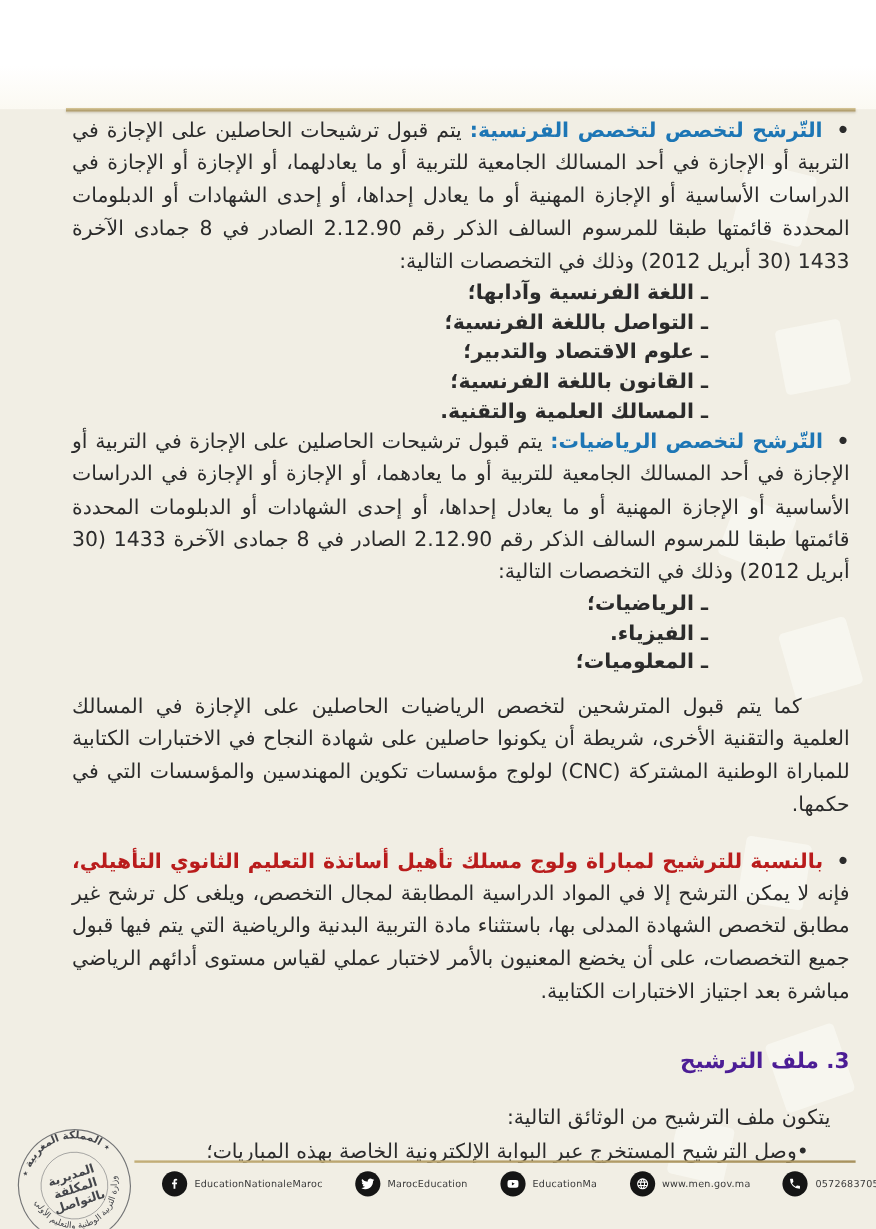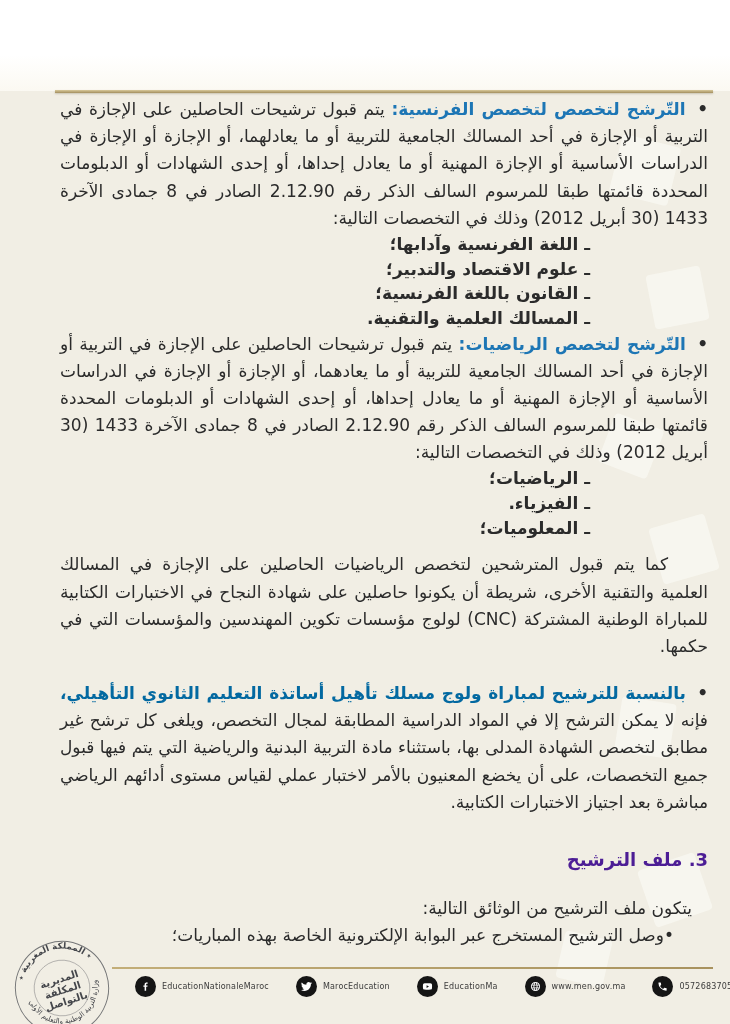--- a/index.html
+++ b/index.html
@@ -18,21 +18,21 @@
     background:linear-gradient(#d9c99a,#a38f5f);
     box-shadow:0 1px 2px rgba(90,70,30,.25);}
   .content{
     position:absolute;top:96px;right:22px;width:648px;z-index:2;
     direction:rtl;text-align:justify;
     font-size:17px;line-height:1.6;
   }
   .para{margin:0;}
   .bullet{font-weight:bold;padding-left:5px;}
   .h-blue{color:#1d76b5;font-weight:bold;}
-  .h-navy{color:#0369a1;font-weight:bold;}
+  .h-navy{color:#b91c1c;font-weight:bold;}
   .indent{text-indent:40px;margin-top:11px;}
   .small-indent{text-indent:16px;margin-top:12px;}
   .item-indent{text-indent:34px;}
   .gap-top{margin-top:20px;}
   .dash-list{padding-right:118px;line-height:1.45;font-weight:bold;}
   .dash-item{white-space:nowrap;}
   .sec-title{color:#4c1d95;font-weight:bold;font-size:18px;margin:30px 0 20px;}
   
   .stamp{position:absolute;left:14px;top:940px;width:96px;height:96px;z-index:3;
     transform:rotate(-18deg);}
@@ -65,20 +65,21 @@
 <main class="content">
 
   <p class="para">
     <span class="bullet">•</span>
     <span class="h-blue">التّرشح لتخصص لتخصص الفرنسية:</span>
     <span>يتم قبول ترشيحات الحاصلين على الإجازة في التربية أو الإجازة في أحد المسالك الجامعية للتربية أو ما يعادلهما، أو الإجازة أو الإجازة في الدراسات الأساسية أو الإجازة المهنية أو ما يعادل إحداها، أو إحدى الشهادات أو الدبلومات المحددة قائمتها طبقا للمرسوم السالف الذكر رقم 2.12.90 الصادر في 8 جمادى الآخرة 1433 (30 أبريل 2012) وذلك في التخصصات التالية:</span>
   </p>
 
   <div class="dash-list">
     <div class="dash-item">ـ اللغة الفرنسية وآدابها؛</div>
+    <div class="dash-item">ـ التواصل باللغة الفرنسية؛</div>
     <div class="dash-item">ـ علوم الاقتصاد والتدبير؛</div>
     <div class="dash-item">ـ القانون باللغة الفرنسية؛</div>
     <div class="dash-item">ـ المسالك العلمية والتقنية.</div>
   </div>
 
   <p class="para">
     <span class="bullet">•</span>
     <span class="h-blue">التّرشح لتخصص الرياضيات:</span>
     <span>يتم قبول ترشيحات الحاصلين على الإجازة في التربية أو الإجازة في أحد المسالك الجامعية للتربية أو ما يعادهما، أو الإجازة أو الإجازة في الدراسات الأساسية أو الإجازة المهنية أو ما يعادل إحداها، أو إحدى الشهادات أو الدبلومات المحددة قائمتها طبقا للمرسوم السالف الذكر رقم 2.12.90 الصادر في 8 جمادى الآخرة 1433 (30 أبريل 2012) وذلك في التخصصات التالية:</span>
   </p>

